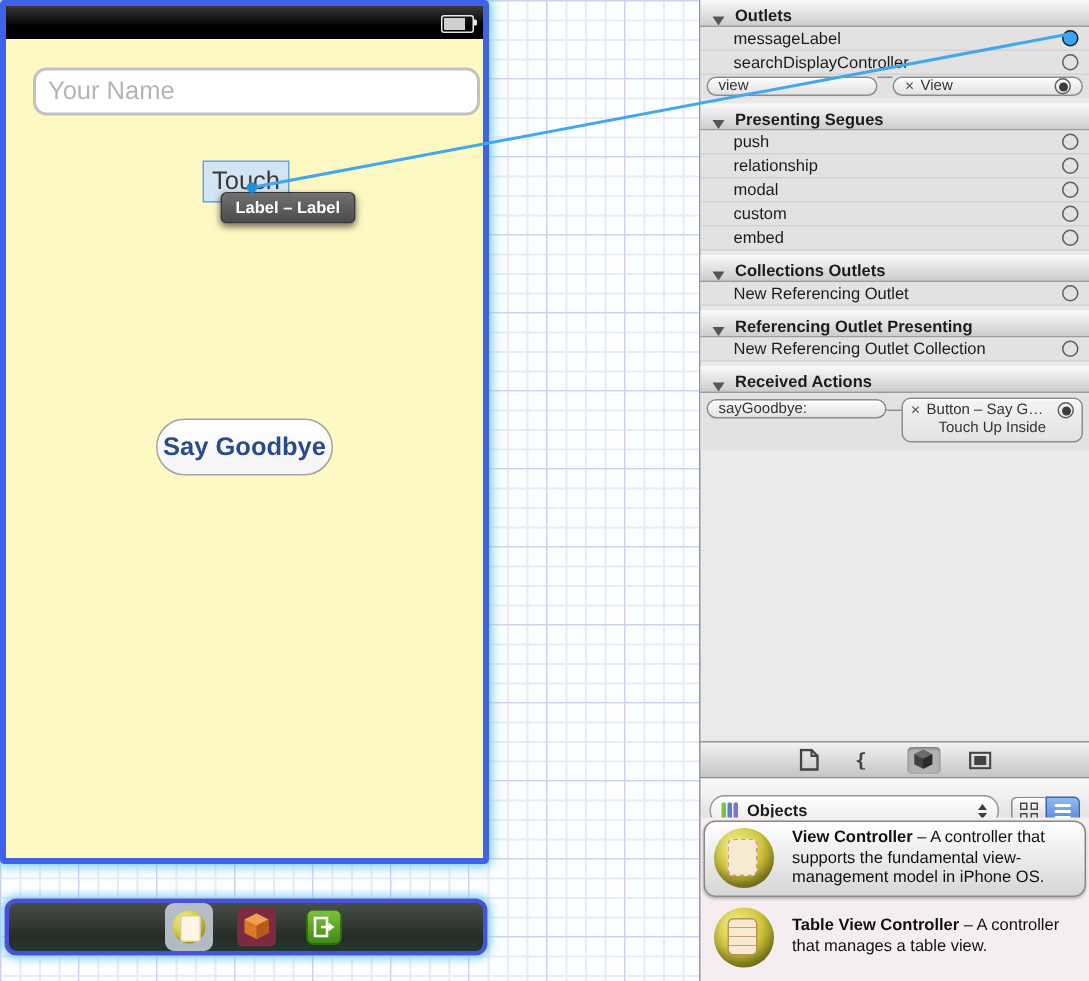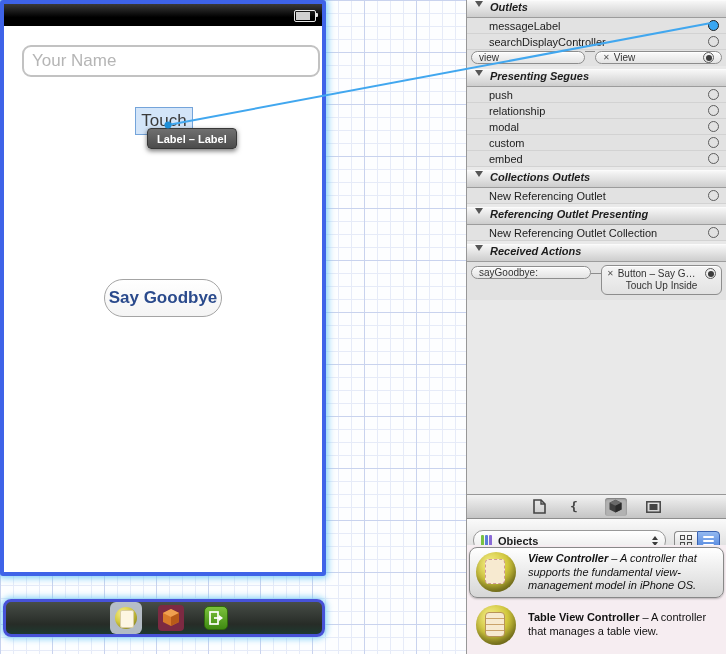--- a/index.html
+++ b/index.html
@@ -10,21 +10,21 @@
   .workspace{position:absolute;left:0;top:0;width:466px;height:654px;
     background-color:#fdfeff;
     background-image:
       linear-gradient(#c9d3ee 1px, transparent 1px),
       linear-gradient(90deg,#c9d3ee 1px, transparent 1px),
       linear-gradient(#e6ebf8 1px, transparent 1px),
       linear-gradient(90deg,#e6ebf8 1px, transparent 1px);
     background-size:52px 52px,52px 52px,13px 13px,13px 13px;}
 
   
-  .scene{position:absolute;left:0;top:0;width:318px;height:568px;background:#ffffff;
+  .scene{position:absolute;left:0;top:0;width:318px;height:568px;background:#fef9c3;
     border:4px solid #3e63e8;border-radius:3px;
     box-shadow:0 0 7px 2px rgba(110,200,245,.9);}
   .status-bar{position:absolute;left:0;top:0;width:318px;height:22px;
     background:linear-gradient(#3a3a3a,#000 60%);}
   .battery{position:absolute;right:6px;top:6px;width:20px;height:10px;
     border:1px solid #e8e8e8;border-radius:2px;}
   .battery::before{content:"";position:absolute;inset:1px 5px 1px 1px;background:#cfcfcf;}
   .battery::after{content:"";position:absolute;right:-3px;top:2px;width:2px;height:4px;
     background:#e8e8e8;border-radius:0 1px 1px 0;}
   .text-field{position:absolute;left:18px;top:41px;width:278px;height:28px;
@@ -62,21 +62,21 @@
   .tile-exit{left:198px;top:4px;width:24px;height:24px;border-radius:5px;
     background:linear-gradient(#7cc23c,#3f8a12);border:1px solid #2f6a0c;box-sizing:border-box;}
 
   
   .inspector{position:absolute;left:466px;top:0;width:260px;height:494px;
     background:#e9e9e9;border-left:1px solid #979797;box-sizing:border-box;
     font-size:11px;color:#1c1c1c;}
   .section{margin-bottom:3px;}
   .section-header{height:16px;background:linear-gradient(#f7f7f7,#cdcdcd);
     border-top:1px solid #fbfbfb;border-bottom:1px solid #9c9c9c;
-    display:flex;align-items:flex-start;font-weight:bold;font-style:italic;}
+    display:flex;align-items:flex-end;font-weight:bold;}
   .disclosure{width:0;height:0;border-left:4px solid transparent;
     border-right:4px solid transparent;border-top:6px solid #565656;margin:0 7px 0 8px;}
   .rows{background:#e2e2e2;}
   .row{height:15px;display:flex;align-items:center;padding:0 7px 0 22px;
     border-bottom:1px solid rgba(0,0,0,.07);}
   .circle{margin-left:auto;width:9px;height:9px;border:1.5px solid #5d5d5d;
     border-radius:50%;position:relative;flex:none;background:transparent;}
   .circle.filled::after{content:"";position:absolute;inset:1.5px;background:#3c3c3c;border-radius:50%;}
   .circle.highlighted{background:#38a6f2;border-color:#1f1f1f;}
   .conn-row{display:flex;align-items:flex-start;padding:1px 4px;height:16px;box-sizing:border-box;}
@@ -126,21 +126,21 @@
   .grid-glyph{display:grid;grid-template-columns:5px 5px;grid-template-rows:5px 5px;gap:2px;}
   .grid-glyph i{border:1.5px solid #4a4a4a;box-sizing:border-box;}
   .list-glyph{display:flex;flex-direction:column;gap:2px;}
   .list-glyph i{display:block;width:11px;height:2px;background:#fff;border-radius:1px;}
 
   .library{position:absolute;left:466px;top:545px;width:260px;height:109px;
     background:#f6edf1;border-left:1px solid #979797;box-sizing:border-box;padding:2px 2px 0;}
   .lib-item{display:flex;align-items:center;padding:4px 6px;border-radius:8px;
     border:1px solid transparent;margin-bottom:2px;}
   .lib-item.selected{border-color:#888;background:linear-gradient(#ffffff,#d6d6d6);
-    box-shadow:0 1px 2px rgba(0,0,0,.25);font-style:italic;}
+    box-shadow:0 1px 2px rgba(0,0,0,.25);}
   .lib-sphere{width:40px;height:40px;border-radius:50%;flex:none;margin-right:12px;position:relative;
     background:radial-gradient(circle at 35% 28%,#f4ec86,#d2c83e 45%,#8a8420 80%,#6a6616);
     box-shadow:inset 0 -5px 7px rgba(0,0,0,.25);}
   .sphere-square{position:absolute;left:9px;top:7px;width:20px;height:25px;
     background:#f7ead0;border-radius:4px;box-sizing:border-box;}
   .sq-dashed{border:1.5px dashed #cf9898;}
   .sq-lined{border:1.5px solid #b8935a;
     background:repeating-linear-gradient(#f7ead0 0 5px,#caa36a 5px 6px);}
   .lib-text{font-size:11px;line-height:13.5px;color:#111;}
   .lib-text b{font-weight:bold;}

